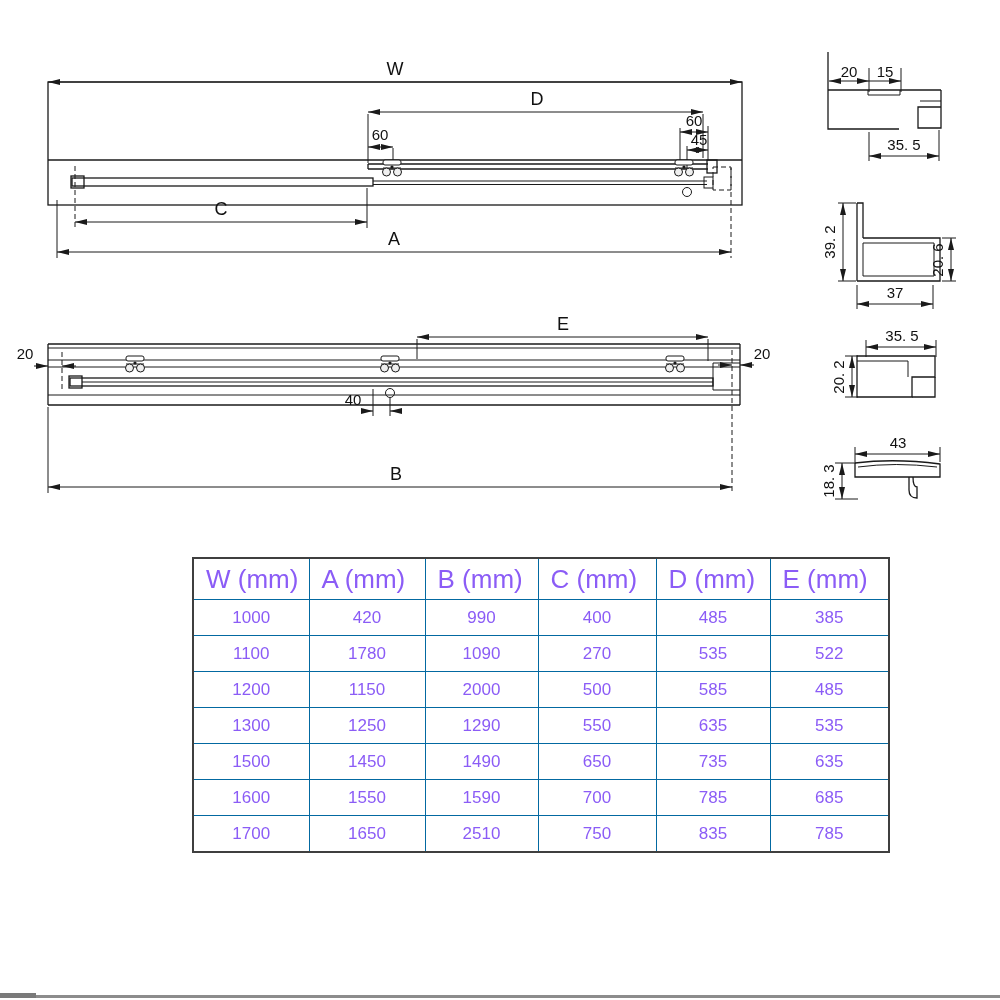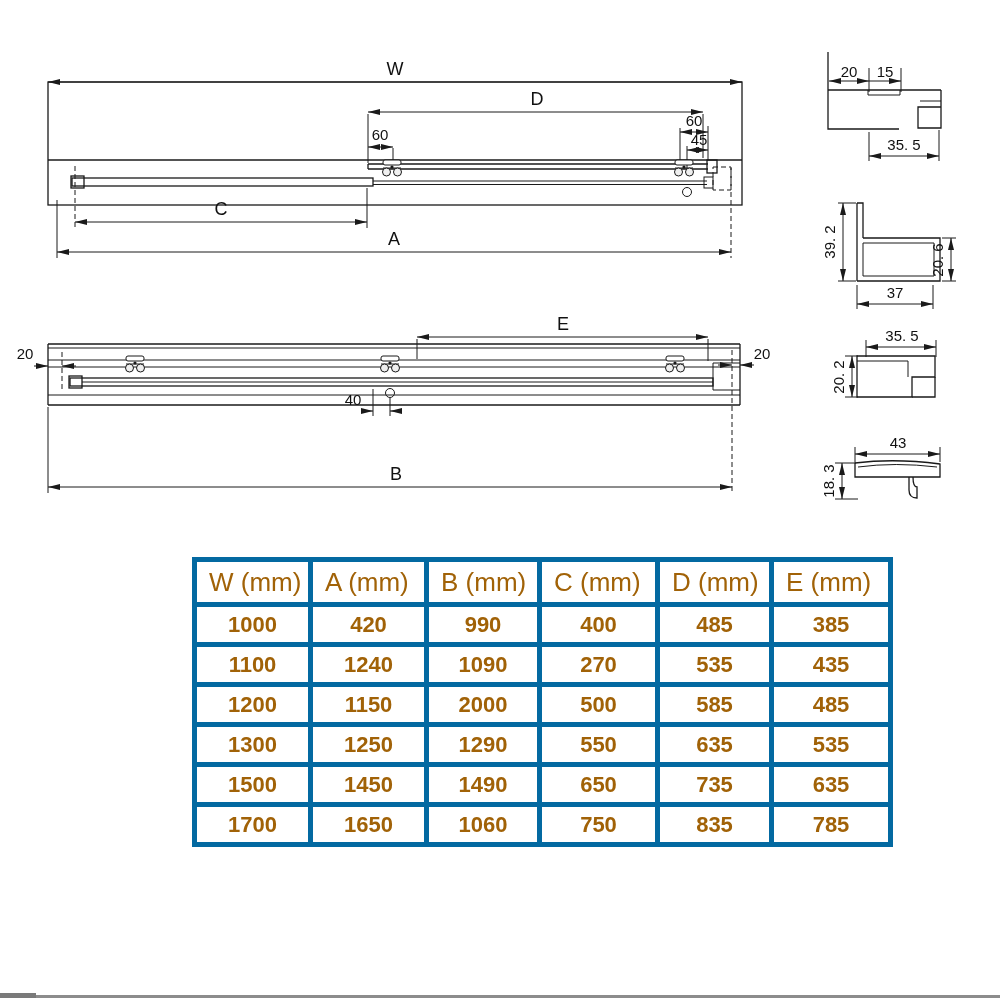--- a/index.html
+++ b/index.html
@@ -8,23 +8,23 @@
   svg text{fill:#111;}
   .ln{stroke:#1a1a1a;stroke-width:1.3;fill:none;}
   .thin{stroke:#1a1a1a;stroke-width:1;fill:none;}
   .dash{stroke:#1a1a1a;stroke-width:1;fill:none;stroke-dasharray:5 3;}
   .dim{stroke:#1a1a1a;stroke-width:1;fill:none;}
   .lbl{font-size:15px;text-anchor:middle;}
   .lbl-lg{font-size:18px;text-anchor:middle;}
   #size-table-wrap{position:absolute;left:192px;top:557px;}
   table{border-collapse:collapse;table-layout:fixed;width:696px;background:#fff;
         border:2px solid #3f3f3f;}
-  th,td{border:5px solid #0369a1;color:#a16207;overflow:hidden;white-space:nowrap;}
+  th,td{border:1px solid #0369a1;color:#8b5cf6;overflow:hidden;white-space:nowrap;}
   th{height:38px;font-size:26px;font-weight:normal;text-align:left;padding-left:12px;}
-  td{height:33px;font-size:22px;text-align:center;font-weight:bold;}
+  td{height:33px;font-size:17px;text-align:center;}
   #bottom-frame{position:absolute;left:0;right:0;top:995px;height:3px;background:#8c8c8c;}
   #bottom-frame-stub{position:absolute;left:0;top:993px;width:36px;height:5px;background:#7a7a7a;}
 </style>
 </head>
 <body>
 
 <div id="stage">
 
 <svg width="1000" height="545" viewBox="0 0 1000 545" style="position:absolute;left:0;top:0;">
   <defs>
@@ -235,25 +235,25 @@
           <tr>
             <td>1000</td>
             <td>420</td>
             <td>990</td>
             <td>400</td>
             <td>485</td>
             <td>385</td>
           </tr>
           <tr>
             <td>1100</td>
-            <td>1240</td>
+            <td>1780</td>
             <td>1090</td>
             <td>270</td>
             <td>535</td>
-            <td>435</td>
+            <td>522</td>
           </tr>
           <tr>
             <td>1200</td>
             <td>1150</td>
             <td>2000</td>
             <td>500</td>
             <td>585</td>
             <td>485</td>
           </tr>
           <tr>
@@ -266,23 +266,31 @@
           </tr>
           <tr>
             <td>1500</td>
             <td>1450</td>
             <td>1490</td>
             <td>650</td>
             <td>735</td>
             <td>635</td>
           </tr>
           <tr>
+            <td>1600</td>
+            <td>1550</td>
+            <td>1590</td>
+            <td>700</td>
+            <td>785</td>
+            <td>685</td>
+          </tr>
+          <tr>
             <td>1700</td>
             <td>1650</td>
-            <td>1060</td>
+            <td>2510</td>
             <td>750</td>
             <td>835</td>
             <td>785</td>
           </tr>
         </tbody>
     </table>
   </div>
 
   <div id="bottom-frame"></div>
   <div id="bottom-frame-stub"></div>

